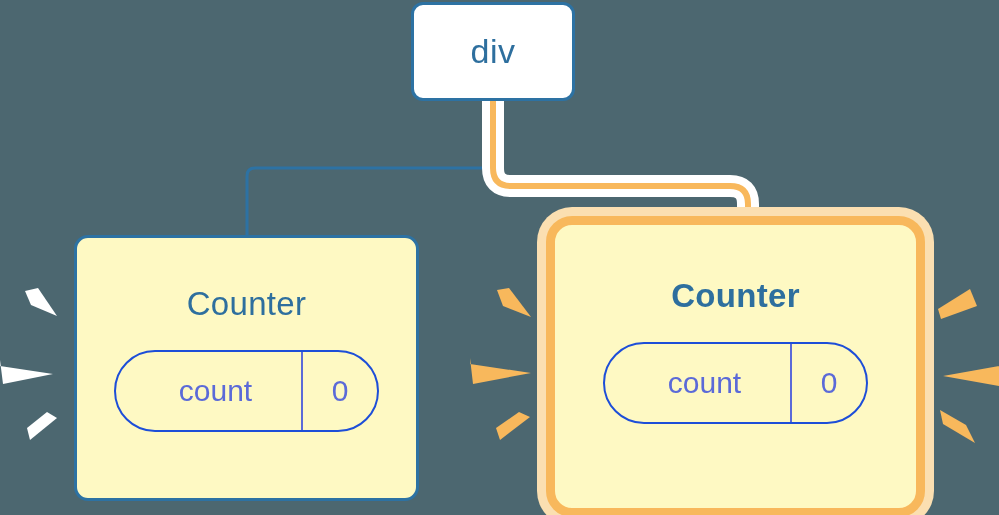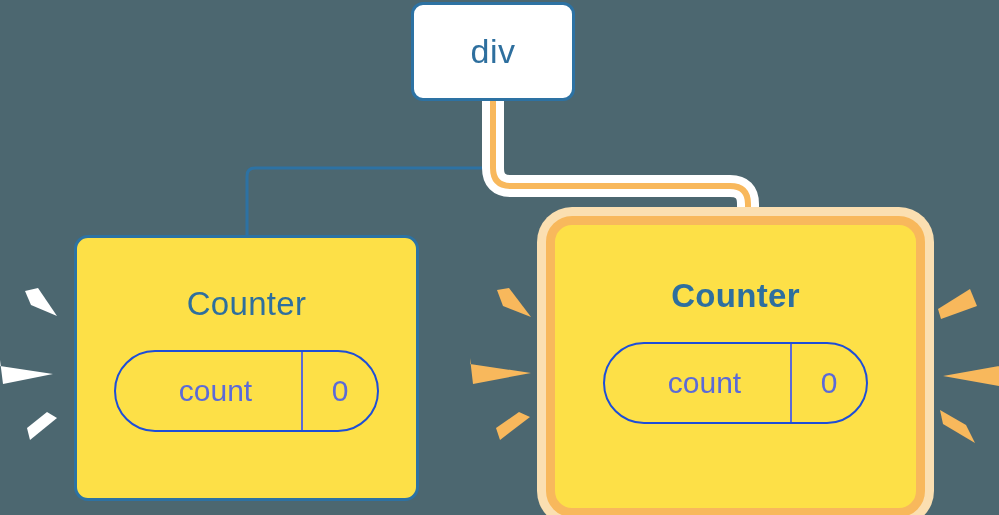--- a/index.html
+++ b/index.html
@@ -53,21 +53,21 @@
   }
   .div-node .label {
     font-size: 34px;
     color: #2e6f9e;
     letter-spacing: 0.5px;
   }
 
   
   .counter-box {
     position: absolute;
-    background: #fde047;
+    background: #fef9c3;
     box-sizing: border-box;
     display: flex;
     flex-direction: column;
     align-items: center;
     z-index: 5;
   }
 
   .counter-left {
     left: 74px;
     top: 235px;

